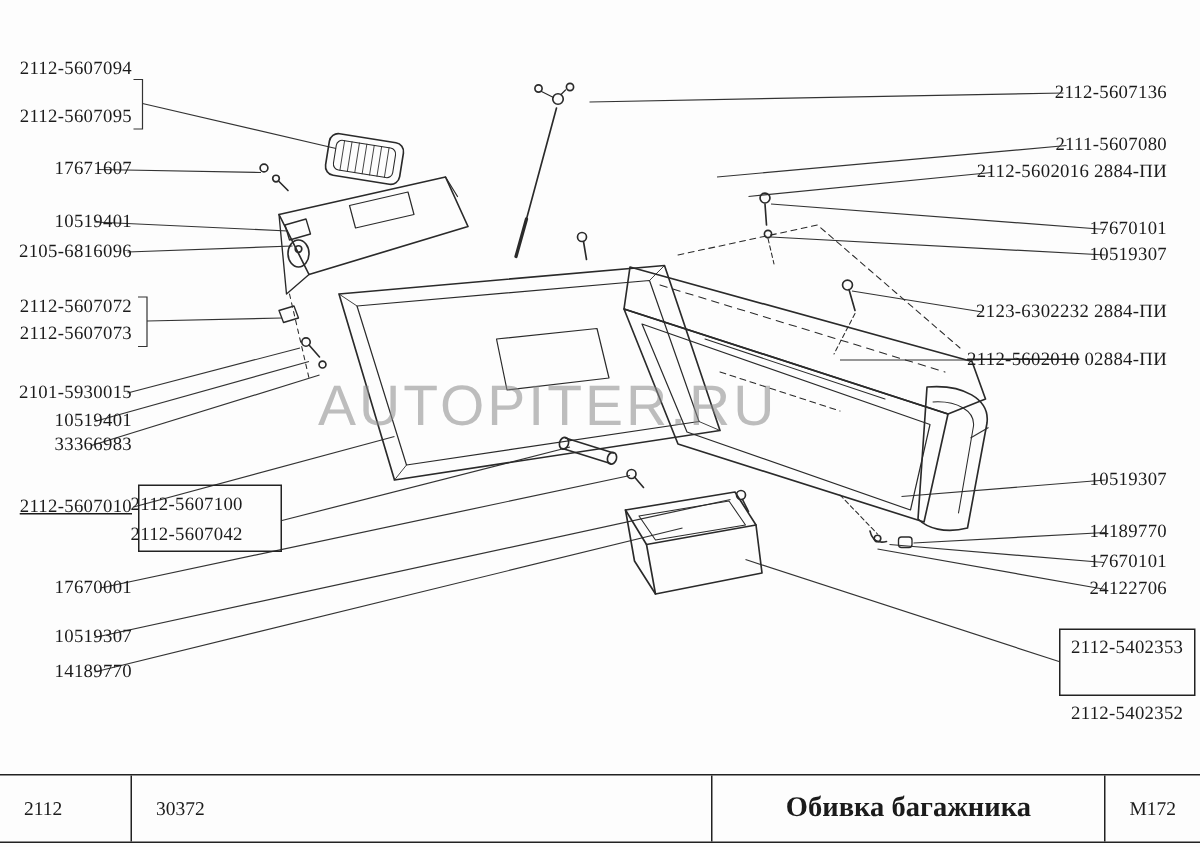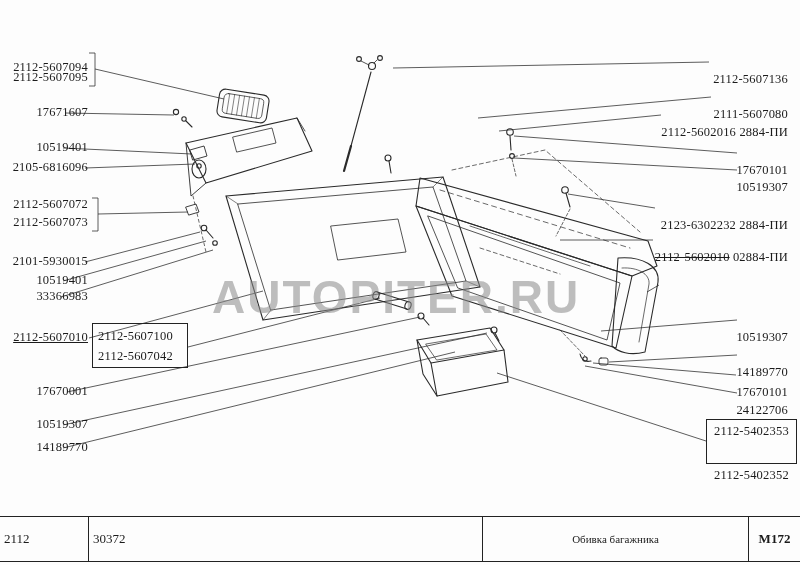--- a/index.html
+++ b/index.html
@@ -7,40 +7,40 @@
   .page {
     position:relative; width:800px; height:565px; background:#fdfdfd;
     font-family:"Liberation Serif", serif; color:#1b1b1b; overflow:hidden;
   }
   .art { position:absolute; left:0; top:0; }
   .lbl {
     position:absolute; font-size:12.5px; line-height:15px; white-space:nowrap;
     letter-spacing:0.2px;
   }
   .left-col  { right:712px; text-align:right; }
-  .right-col { right:12px;  text-align:right;margin-top:18px; }
-  .boxed-left { left:98px;font-family:Liberation Serif, serif; }
+  .right-col { right:22px;  text-align:right; }
+  .boxed-left { left:87px;font-family:Liberation Serif, serif; }
   .underline { text-decoration:underline; }
   .strike { text-decoration:line-through; }
   .group-box { position:absolute; border:1.2px solid #222; background:transparent; }
   .watermark {
     position:absolute; left:212px; top:250px;
-    font-family:"Liberation Sans", sans-serif; font-size:46px; font-weight:bold;
-    letter-spacing:2px; color:#8a8a8a; opacity:0.55; pointer-events:none;margin-top:20px;
+    font-family:"Liberation Sans", sans-serif; font-size:38px; font-weight:normal;
+    letter-spacing:2px; color:#8a8a8a; opacity:0.55; pointer-events:none;
   }
   .footer {
     position:absolute; left:0; top:516px; width:800px; height:46px;
     border-top:1.2px solid #222; border-bottom:1.2px solid #222;
     display:flex; font-size:13px; background:#fdfdfd;
   }
-  .footer .cell { display:flex; align-items:center; padding:0 4px; }
+  .footer .cell { display:flex; align-items:center; padding:0 16px; }
   .c1 { width:88px; }
   .c2 { width:394px; border-left:1px solid #222; }
-  .c3 { width:266px; border-left:1px solid #222; justify-content:center; font-weight:normal; font-size:11px; }
-  .c4 { flex:1; border-left:1px solid #222; justify-content:center; font-weight:bold; }
+  .c3 { width:266px; border-left:1px solid #222; justify-content:center; font-weight:bold; font-size:19px; }
+  .c4 { flex:1; border-left:1px solid #222; justify-content:center; font-weight:normal; }
 </style>
 </head>
 <body>
 
 <div class="page">
 
   <svg class="art" width="800" height="565" viewBox="0 0 800 565">
 
     <g stroke="#333" stroke-width="0.8" fill="none">
       <path d="M89,53 h6 v33 h-6"></path>
@@ -176,21 +176,21 @@
         <path d="M580,354 q2,9 11,7"></path>
         <circle cx="585" cy="359" r="2.2"></circle>
         <rect x="599" y="358" width="9" height="7" rx="2" stroke-width="0.9"></rect>
         <line x1="560" y1="330" x2="585" y2="356" stroke-dasharray="3 2" stroke-width="0.7"></line>
       </g>
     </g>
   </svg>
 
   <div class="watermark">AUTOPITER.RU</div>
 
-  <div class="lbl left-col" style="top:60px">2112-5607094</div>
+  <div class="lbl left-col" style="top:38px">2112-5607094</div>
   <div class="lbl left-col" style="top:70px">2112-5607095</div>
   <div class="lbl left-col" style="top:105px">17671607</div>
   <div class="lbl left-col" style="top:140px">10519401</div>
   <div class="lbl left-col" style="top:160px">2105-6816096</div>
   <div class="lbl left-col" style="top:197px">2112-5607072</div>
   <div class="lbl left-col" style="top:215px">2112-5607073</div>
   <div class="lbl left-col" style="top:254px">2101-5930015</div>
   <div class="lbl left-col" style="top:273px">10519401</div>
   <div class="lbl left-col" style="top:289px">33366983</div>
   <div class="lbl left-col underline" style="top:330px">2112-5607010</div>

